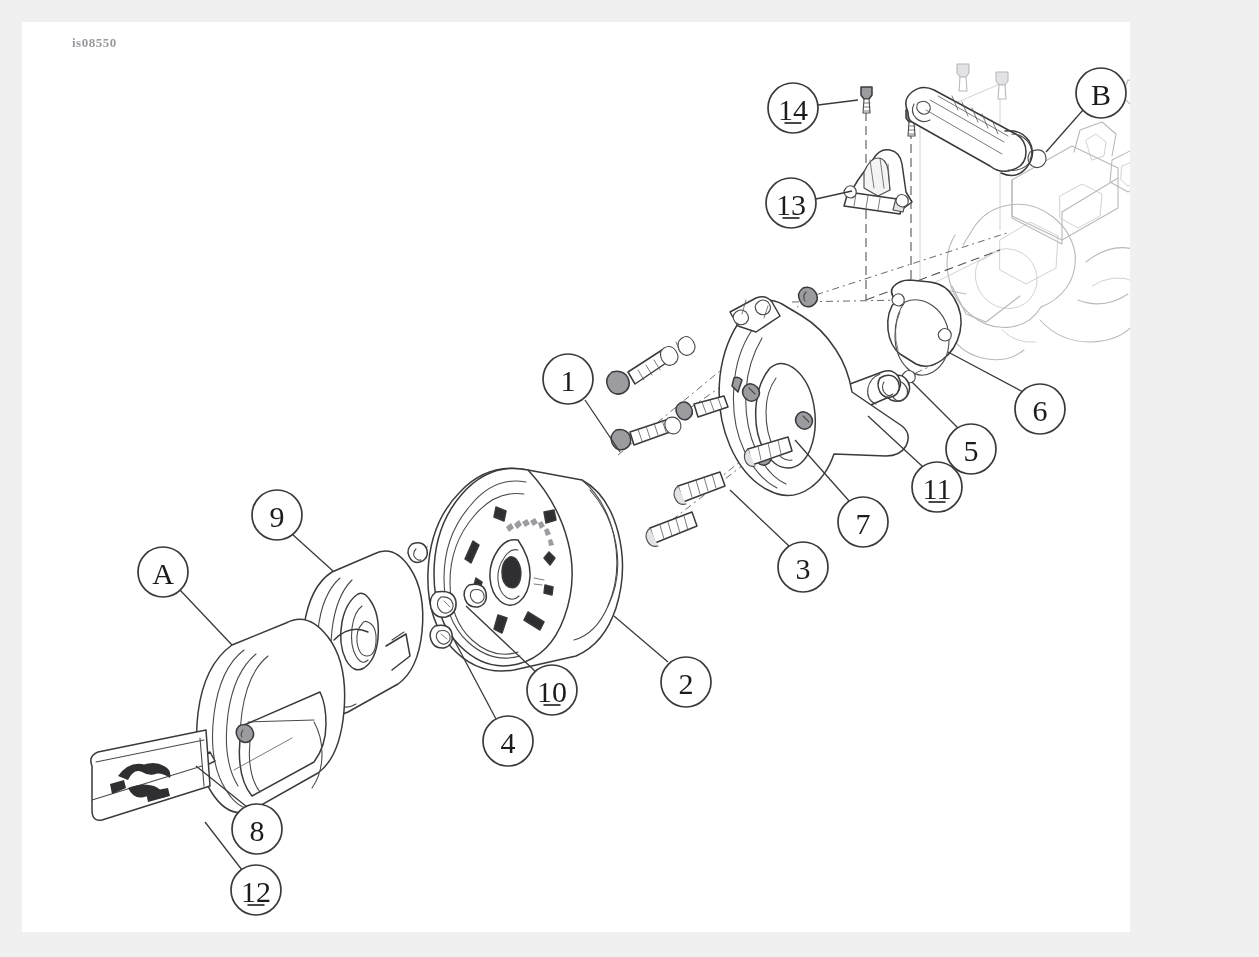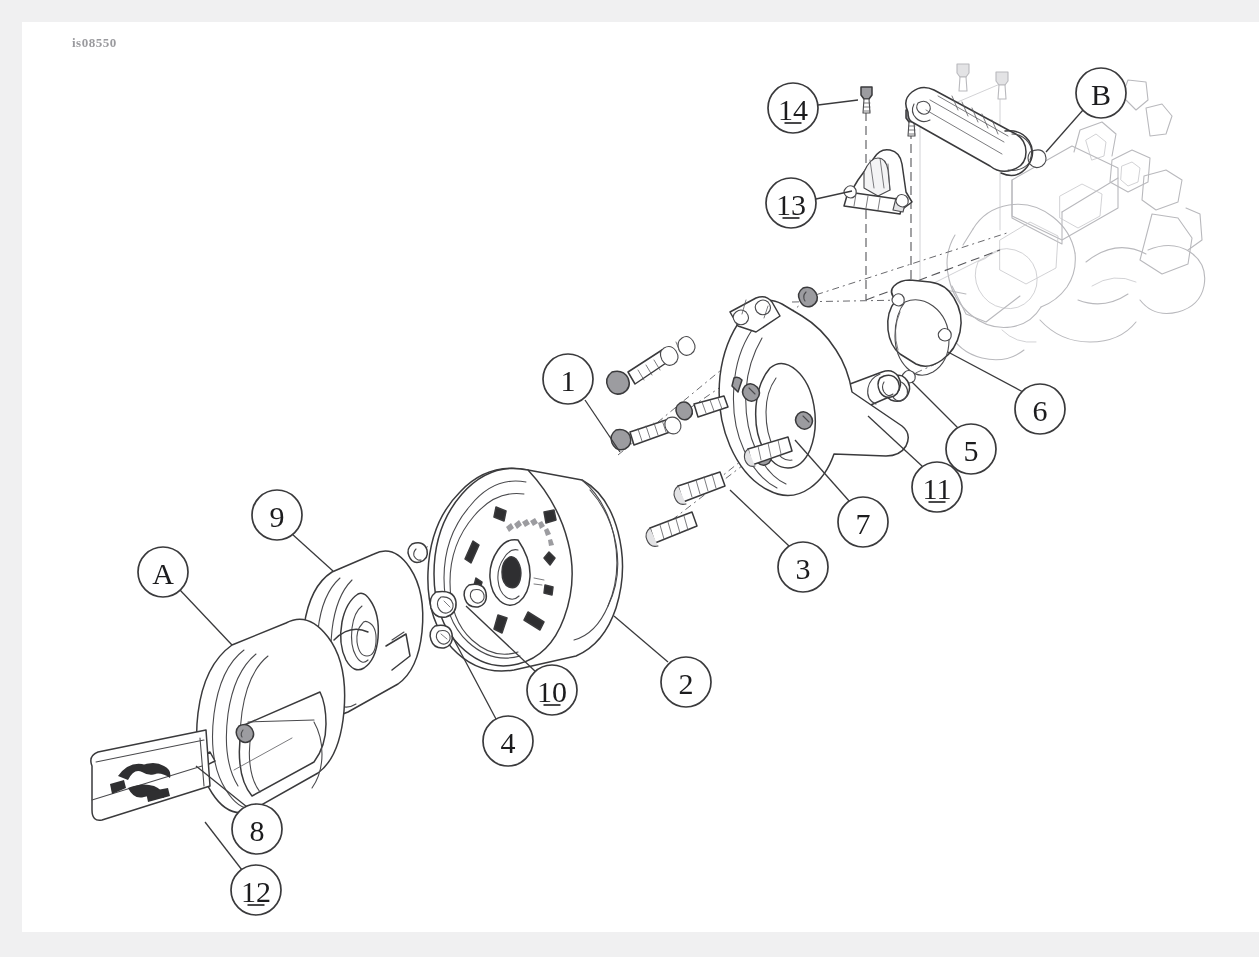--- a/index.html
+++ b/index.html
@@ -4,21 +4,21 @@
 <title>Exploded Parts Diagram</title>
 <style>
   html, body {
     margin: 0;
     padding: 0;
     background: #f0f0f1;
     font-family: "Liberation Sans", sans-serif;
   }
   #page {
     position: relative;
-    width: 1259px;
+    width: 1130px;
     height: 957px;
     background: #f0f0f1;
     overflow: hidden;
   }
   #canvas {
     position: absolute;
     left: 22px;
     top: 22px;
     width: 1237px;
     height: 910px;

